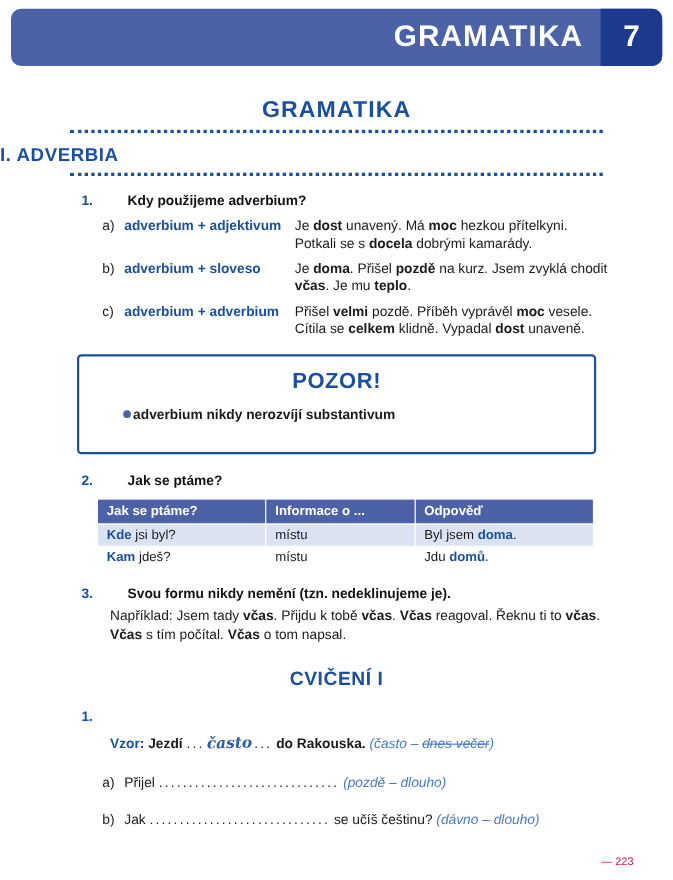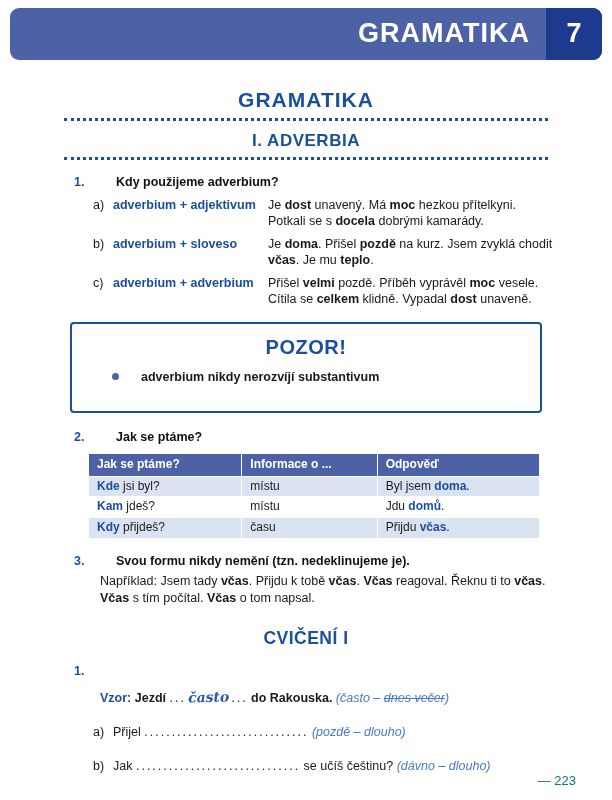--- a/index.html
+++ b/index.html
@@ -18,34 +18,34 @@
   }
   
   .topbar{margin:8px 10px 0;height:52px;background:var(--bar);border-radius:9px;
     display:flex;align-items:center;justify-content:flex-end;}
   .topbar-title{color:#fff;font-size:27px;font-weight:700;letter-spacing:1px;margin-right:16px;}
   .chapter-badge{width:56px;height:52px;background:var(--navy);border-radius:0 9px 9px 0;
     display:flex;align-items:center;justify-content:center;color:#fff;font-size:27px;font-weight:700;}
   
   .page-title{margin-top:26px;text-align:center;color:var(--blue);font-size:21px;font-weight:700;letter-spacing:1px;}
   .dotrule{border-bottom:3px dotted var(--blue);margin:5px 64px 0;height:0;}
-  .adverbia{margin-top:9px;text-align:center;color:var(--blue);font-size:17px;font-weight:700;letter-spacing:0.5px;}
+  .adverbia{margin-top:9px;text-align:left;color:var(--blue);font-size:17px;font-weight:700;letter-spacing:0.5px;}
   
   .sec{margin:14px 36px 0 74px;display:flex;}
   .sec-num{color:var(--blue);font-weight:700;width:26px;flex:0 0 26px;}
   .sec-title{font-weight:700;color:#111;margin-left:16px;}
   
   .items{margin:4px 24px 0 93px;}
   .item{display:grid;grid-template-columns:20px 155px 1fr;margin-top:6px;}
   .item-term{color:var(--blue);font-weight:700;}
   .item-text{line-height:1.32;}
   
   .pozor{margin:14px 70px 16px;border:2.5px solid var(--blue);border-radius:4px;padding:10px 16px 24px;}
   .pozor-title{text-align:center;color:var(--blue);font-weight:700;font-size:20px;letter-spacing:0.5px;}
-  .pozor-bullet{margin:9px 0 2px 24px;display:flex;align-items:center;gap:22px;font-weight:700;}
+  .pozor-bullet{margin:9px 0 2px 24px;display:flex;align-items:center;gap:2px;font-weight:700;}
   .bullet-dot{width:7px;height:7px;border-radius:50%;background:var(--bar);flex:0 0 7px;}
   
   .qtable{margin:8px 0 0 88px;border-collapse:collapse;width:452px;font-size:12px;}
   .qtable th{background:var(--bar);color:#fff;text-align:left;font-weight:700;padding:3px 8px;border:1.5px solid #fff;}
   .qtable td{padding:2px 8px;border:1.5px solid #fff;}
   .qtable tbody tr:nth-child(odd){background:var(--lightrow);}
   
   .s3-text{margin:4px 36px 0 100px;max-width:452px;line-height:1.35;}
   
   .cviceni-h{margin-top:20px;text-align:center;color:var(--blue);font-size:17.5px;font-weight:700;letter-spacing:0.5px;}
@@ -54,21 +54,21 @@
   
   .b{font-weight:700;}
   .qb{font-weight:700;color:var(--blue);}
   .vz{font-weight:700;color:var(--blue);}
   .ib{font-style:italic;color:var(--ital);}
   .ibs{font-style:italic;color:var(--ital);text-decoration:line-through;}
   .hand{font-family:"DejaVu Serif",serif;font-style:italic;font-weight:700;color:#2a5cab;
     font-size:14px;display:inline-block;transform:rotate(-1.5deg);margin:0 2px;}
   .dots{letter-spacing:2px;color:#222;}
   
-  .footer{position:absolute;right:36px;bottom:10px;font-size:13px;color:#0f766e;}
+  .footer{position:absolute;right:36px;bottom:10px;font-size:10px;color:#be185d;}
 </style>
 </head>
 <body>
 
 <div class="topbar">
   <span class="topbar-title">GRAMATIKA</span>
   <span class="chapter-badge">7</span>
 </div>
 
 <div class="page-title">GRAMATIKA</div>
@@ -127,25 +127,20 @@
     <tr>
       <td><span class="qb">Kde</span><span> jsi byl?</span></td>
       <td>místu</td>
       <td><span>Byl jsem </span><span class="qb">doma</span><span>.</span></td>
     </tr>
     <tr>
       <td><span class="qb">Kam</span><span> jdeš?</span></td>
       <td>místu</td>
       <td><span>Jdu </span><span class="qb">domů</span><span>.</span></td>
     </tr>
-    <tr>
-      <td><span class="qb">Kdy</span><span> přijdeš?</span></td>
-      <td>času</td>
-      <td><span>Přijdu </span><span class="qb">včas</span><span>.</span></td>
-    </tr>
   </tbody>
 </table>
 
 <div class="sec">
   <span class="sec-num">3.</span>
   <span class="sec-title">Svou formu nikdy nemění (tzn. nedeklinujeme je).</span>
 </div>
 <div class="s3-text"><span>Například: Jsem tady </span><span class="b">včas</span><span>. Přijdu k tobě </span><span class="b">včas</span><span>. </span><span class="b">Včas</span><span> reagoval. Řeknu ti to </span><span class="b">včas</span><span>. </span><span class="b">Včas</span><span> s tím počítal. </span><span class="b">Včas</span><span> o tom napsal.</span></div>
 
 <div class="cviceni-h">CVIČENÍ I</div>

